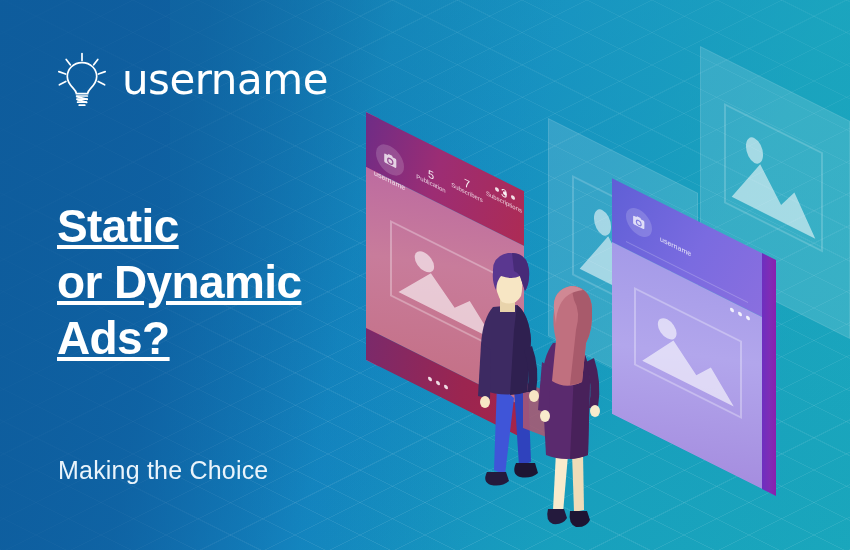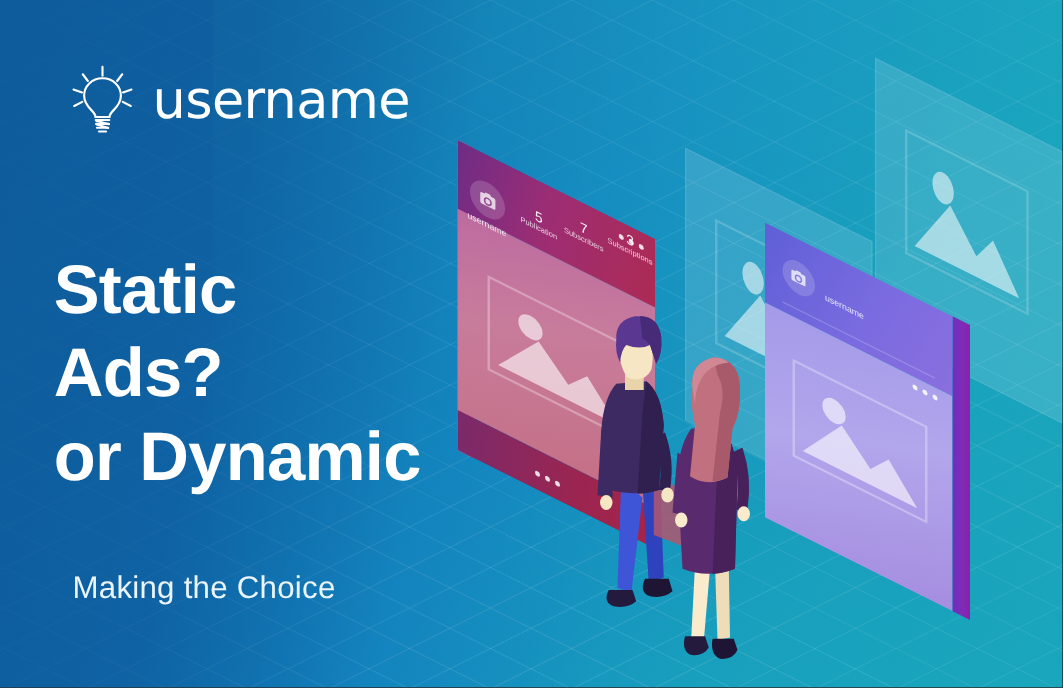--- a/index.html
+++ b/index.html
@@ -33,22 +33,22 @@
   .left-col{position:absolute;left:0;top:0;width:360px;height:100%;z-index:40;}
 
   .logo{position:absolute;left:56px;top:52px;display:flex;align-items:center;gap:14px;}
   .logo-mark{width:52px;height:56px;flex:0 0 auto;}
   .logo-word{
     color:#ffffff;font-size:42px;font-weight:400;letter-spacing:-0.5px;line-height:1;
     font-family:"DejaVu Sans","Liberation Sans",sans-serif;
   }
 
   .headline{
-    position:absolute;left:43px;top:198px;width:300px;
-    color:#ffffff;font-size:55px;line-height:1.22;font-weight:700;letter-spacing:-0.6px;
+    position:absolute;left:57px;top:198px;width:300px;
+    color:#ffffff;font-size:46px;line-height:1.22;font-weight:700;letter-spacing:-0.6px;text-decoration:underline;
   }
   .headline .ln{display:block;white-space:nowrap;}
 
   .subline{
     position:absolute;left:58px;top:456px;
     color:#eaf4fb;font-size:25px;font-weight:400;letter-spacing:.2px;text-align:center;
   }
 
   
   .scene{position:absolute;left:0;top:0;width:850px;height:550px;z-index:20;}
@@ -306,20 +306,20 @@
           <path d="M23.2 53.2 L28.8 53.2"></path>
           <path d="M20.9 44.6 L31.2 47.4"></path>
           <path d="M21.4 47.6 L30.6 50.4"></path>
         </g>
       </svg>
       <span class="logo-word">username</span>
     </div>
 
     <div class="headline">
       <span class="ln">Static</span>
+      <span class="ln">or Dynamic</span>
       <span class="ln">Ads?</span>
-      <span class="ln">or Dynamic</span>
     </div>
 
     <div class="subline">Making the Choice</div>
   </div>
 
 </div>
 
 </body></html>

